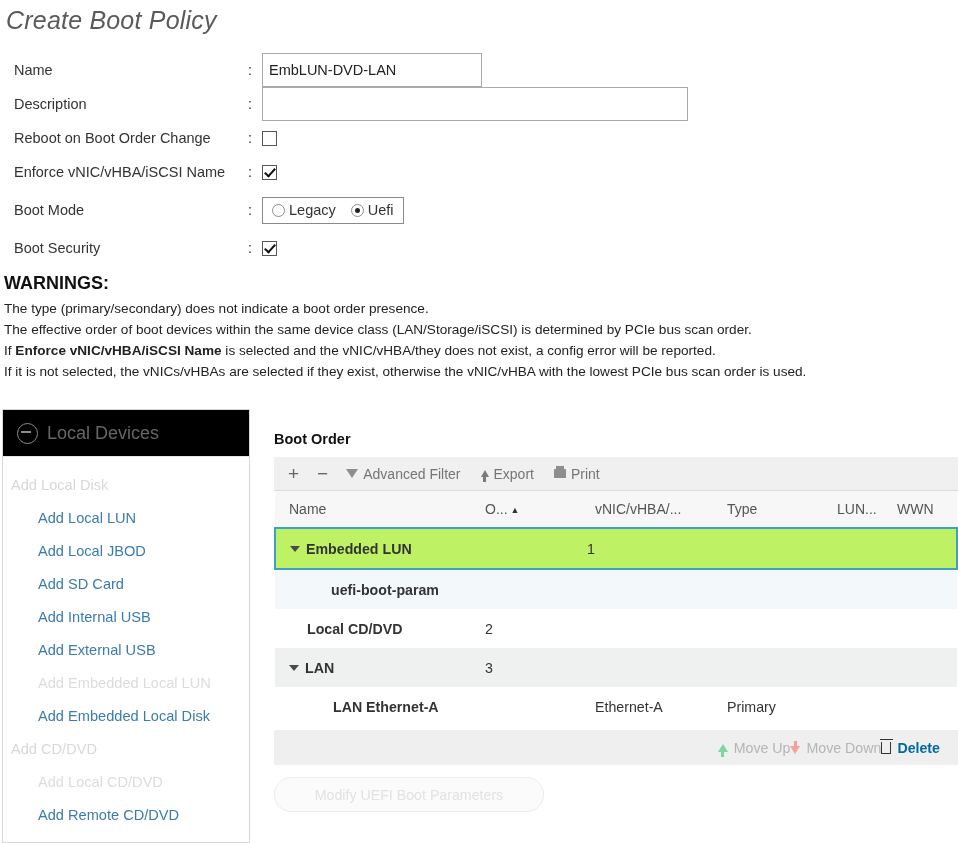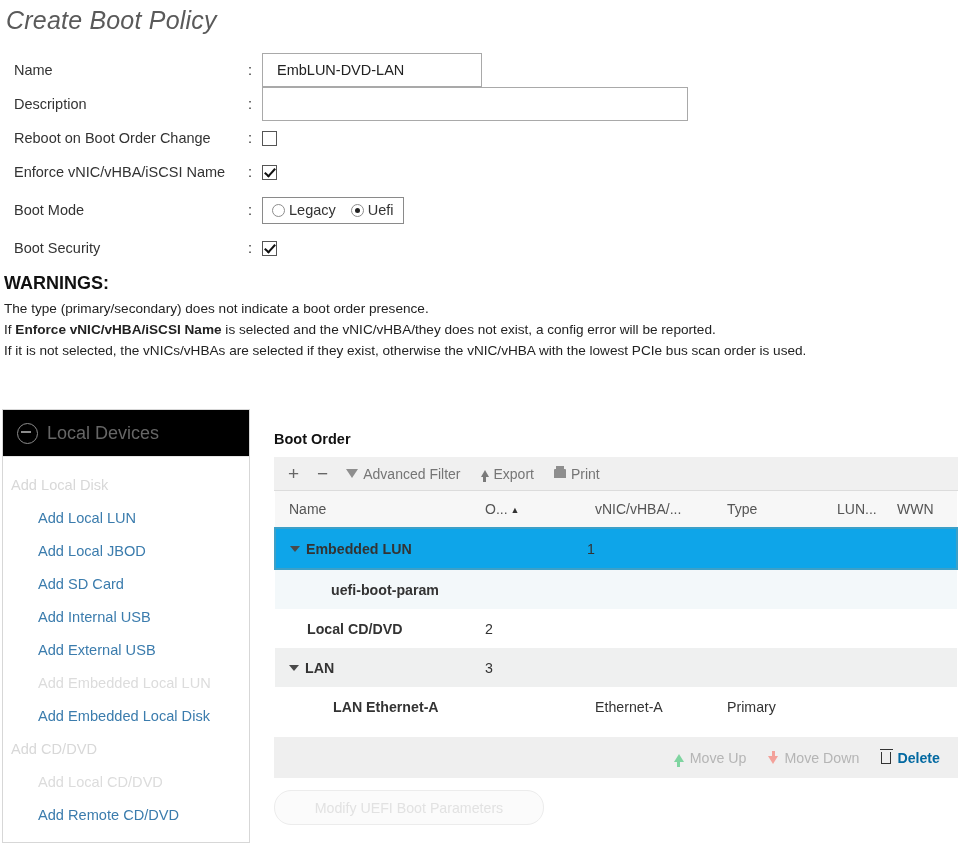--- a/index.html
+++ b/index.html
@@ -47,21 +47,21 @@
     font-size: 14.5px;
     color: #333;
   }
   .text-input {
     border: 1px solid #a9a9a9;
     background: #fff;
     height: 34px;
     line-height: 26px;
     font-size: 14.5px;
     color: #222;
-    padding: 0 14px;
+    padding: 0 6px;
     box-sizing: border-box;
     font-family: "Liberation Sans", sans-serif;
   }
   .input-name { width: 220px; }
   .input-desc { width: 426px; }
 
   .cbox {
     width: 15px;
     height: 15px;
     border: 1px solid #555;
@@ -277,21 +277,21 @@
     padding: 0;
     vertical-align: middle;
     font-size: 14.2px;
     color: #333;
   }
   .tbl tbody td.c-name { padding-left: 14px; }
   .row-group  { background: #eff0f0; }
   .row-child  { background: #f3f8fa; }
   .row-plain  { background: #ffffff; }
   .row-selected td {
-    background: #0ea5e9;
+    background: #bef264;
     border-top: 2px solid #3ca0c8;
     border-bottom: 2px solid #3ca0c8;
     text-align: right;
   }
   .row-selected td:first-child { border-left: 2px solid #3ca0c8; }
   .row-selected td:last-child  { border-right: 2px solid #3ca0c8; }
 
   .name-cell {
     display: flex;
     align-items: center;
@@ -308,29 +308,28 @@
     border-right: 5px solid transparent;
     border-top: 6px solid #4a4a4a;
     display: inline-block;
   }
   .ord { color: #555; font-weight: 400; }
   .sub-txt { color: #666; font-weight: 400; }
 
   
   .action-bar {
     background: #efefef;
-    height: 41px;
+    height: 35px;
     display: flex;
     align-items: center;
     justify-content: flex-end;
-    gap: 22px;
     padding-right: 18px;
     font-size: 14.2px;
     color: #b5b5b5;
-    margin-top: 11px;
+    margin-top: 4px;
   }
   .act {
     display: inline-flex;
     align-items: center;
     gap: 6px;
     white-space: nowrap;
   }
   .act.enabled { color: #0369a1; font-weight: bold; }
   .arrow-up {
     width: 0; height: 0;
@@ -472,20 +471,23 @@
     <div class="form-label">Boot Security</div>
     <div class="colon">:</div>
     <span class="cbox checked"></span>
   </div>
 </div>
 
 <div class="warnings">
   <div class="warn-head">WARNINGS:</div>
   <div class="warn-line">
     <span>The type (primary/secondary) does not indicate a boot order presence.</span>
+  </div>
+  <div class="warn-line">
+    <span>The effective order of boot devices within the same device class (LAN/Storage/iSCSI) is determined by PCIe bus scan order.</span>
   </div>
   <div class="warn-line">
     <span>If </span><b>Enforce vNIC/vHBA/iSCSI Name</b><span> is selected and the vNIC/vHBA/they does not exist, a config error will be reported.</span>
   </div>
   <div class="warn-line">
     <span>If it is not selected, the vNICs/vHBAs are selected if they exist, otherwise the vNIC/vHBA with the lowest PCIe bus scan order is used.</span>
   </div>
 </div>
 
 <div class="lower">

